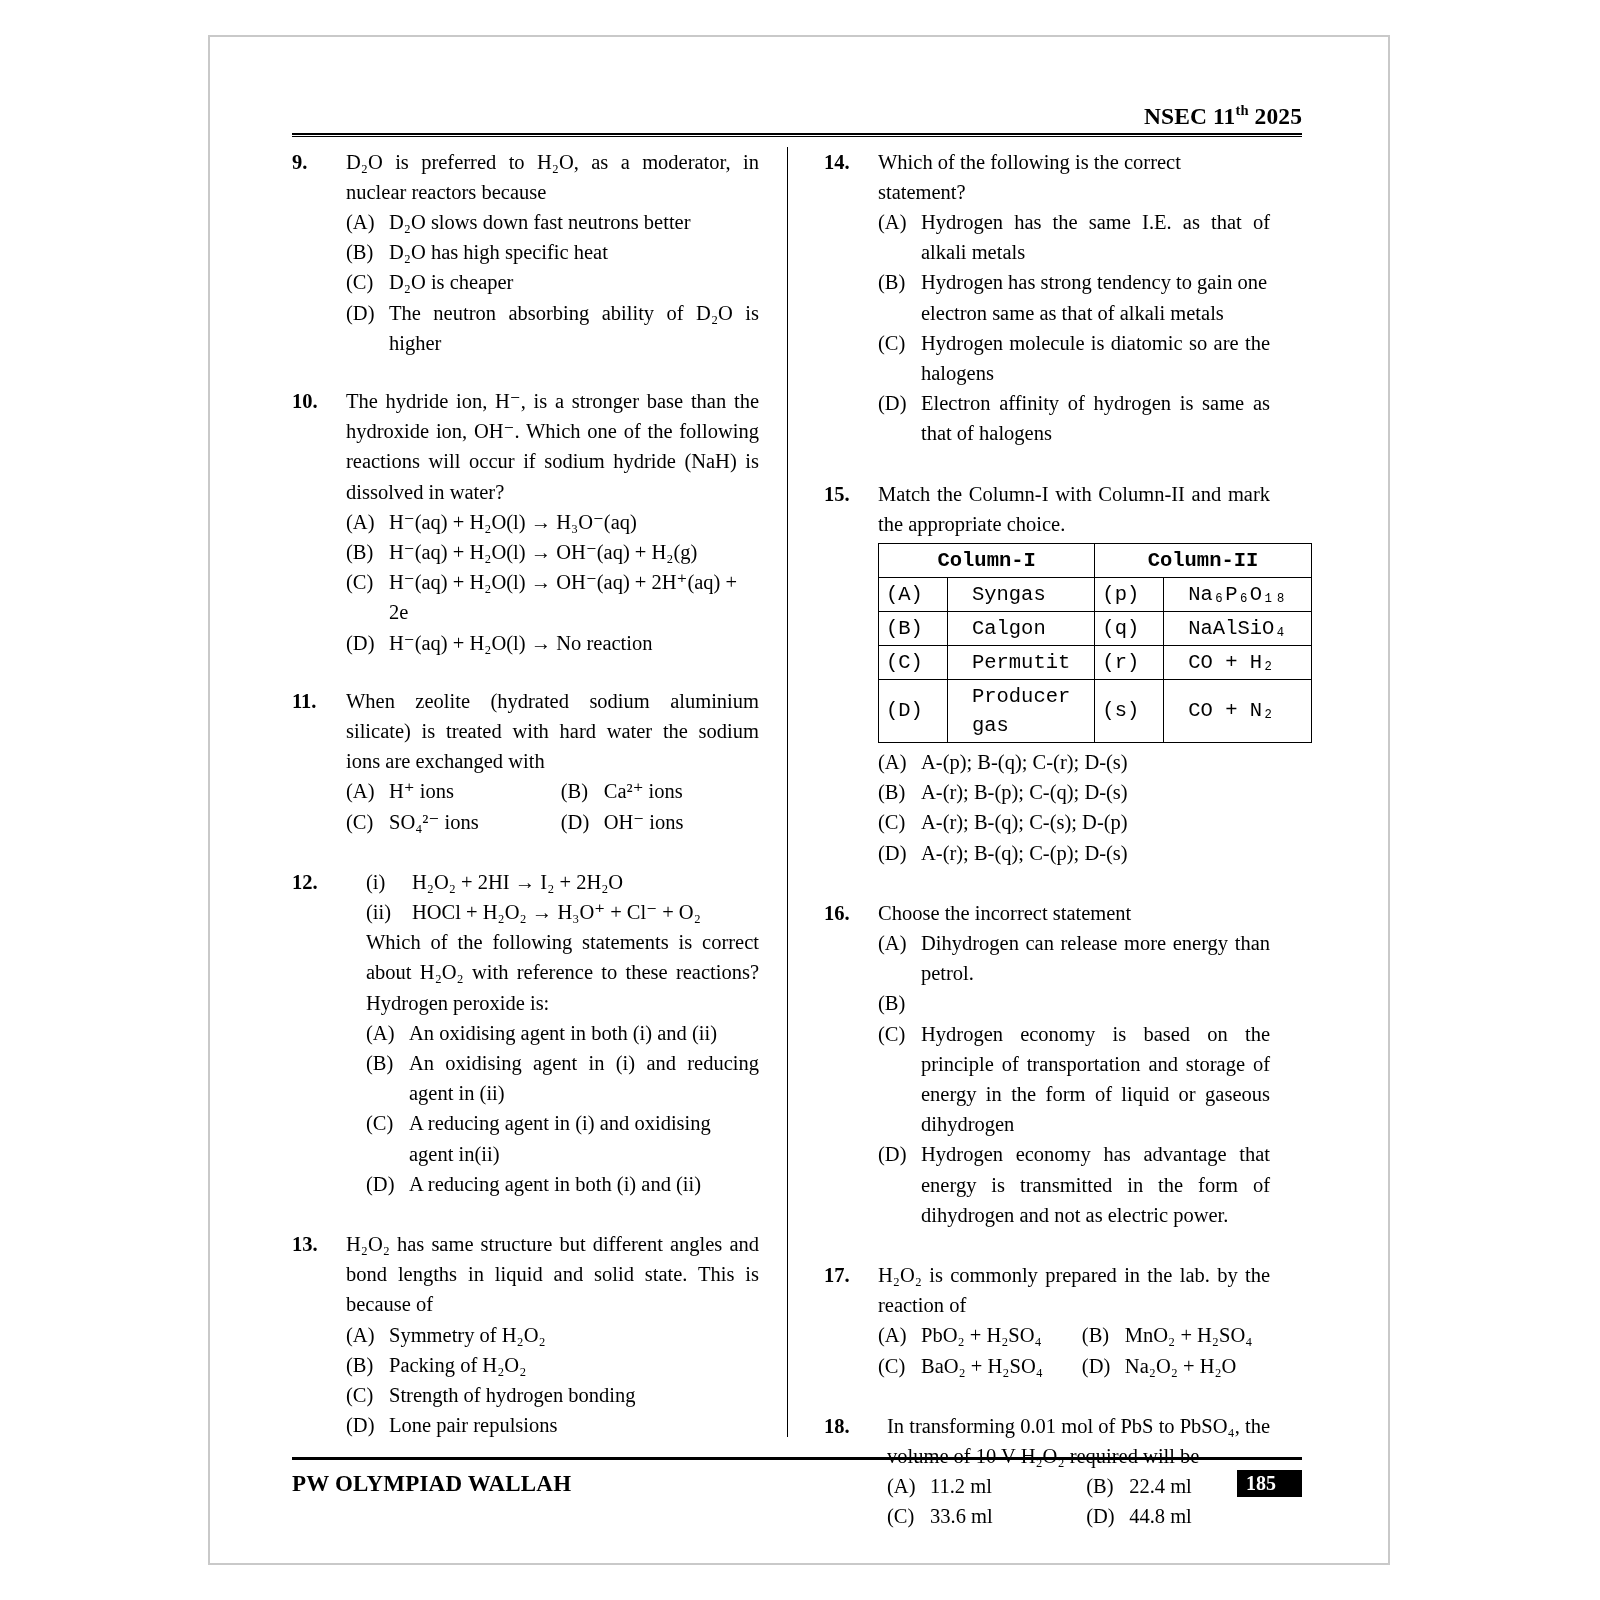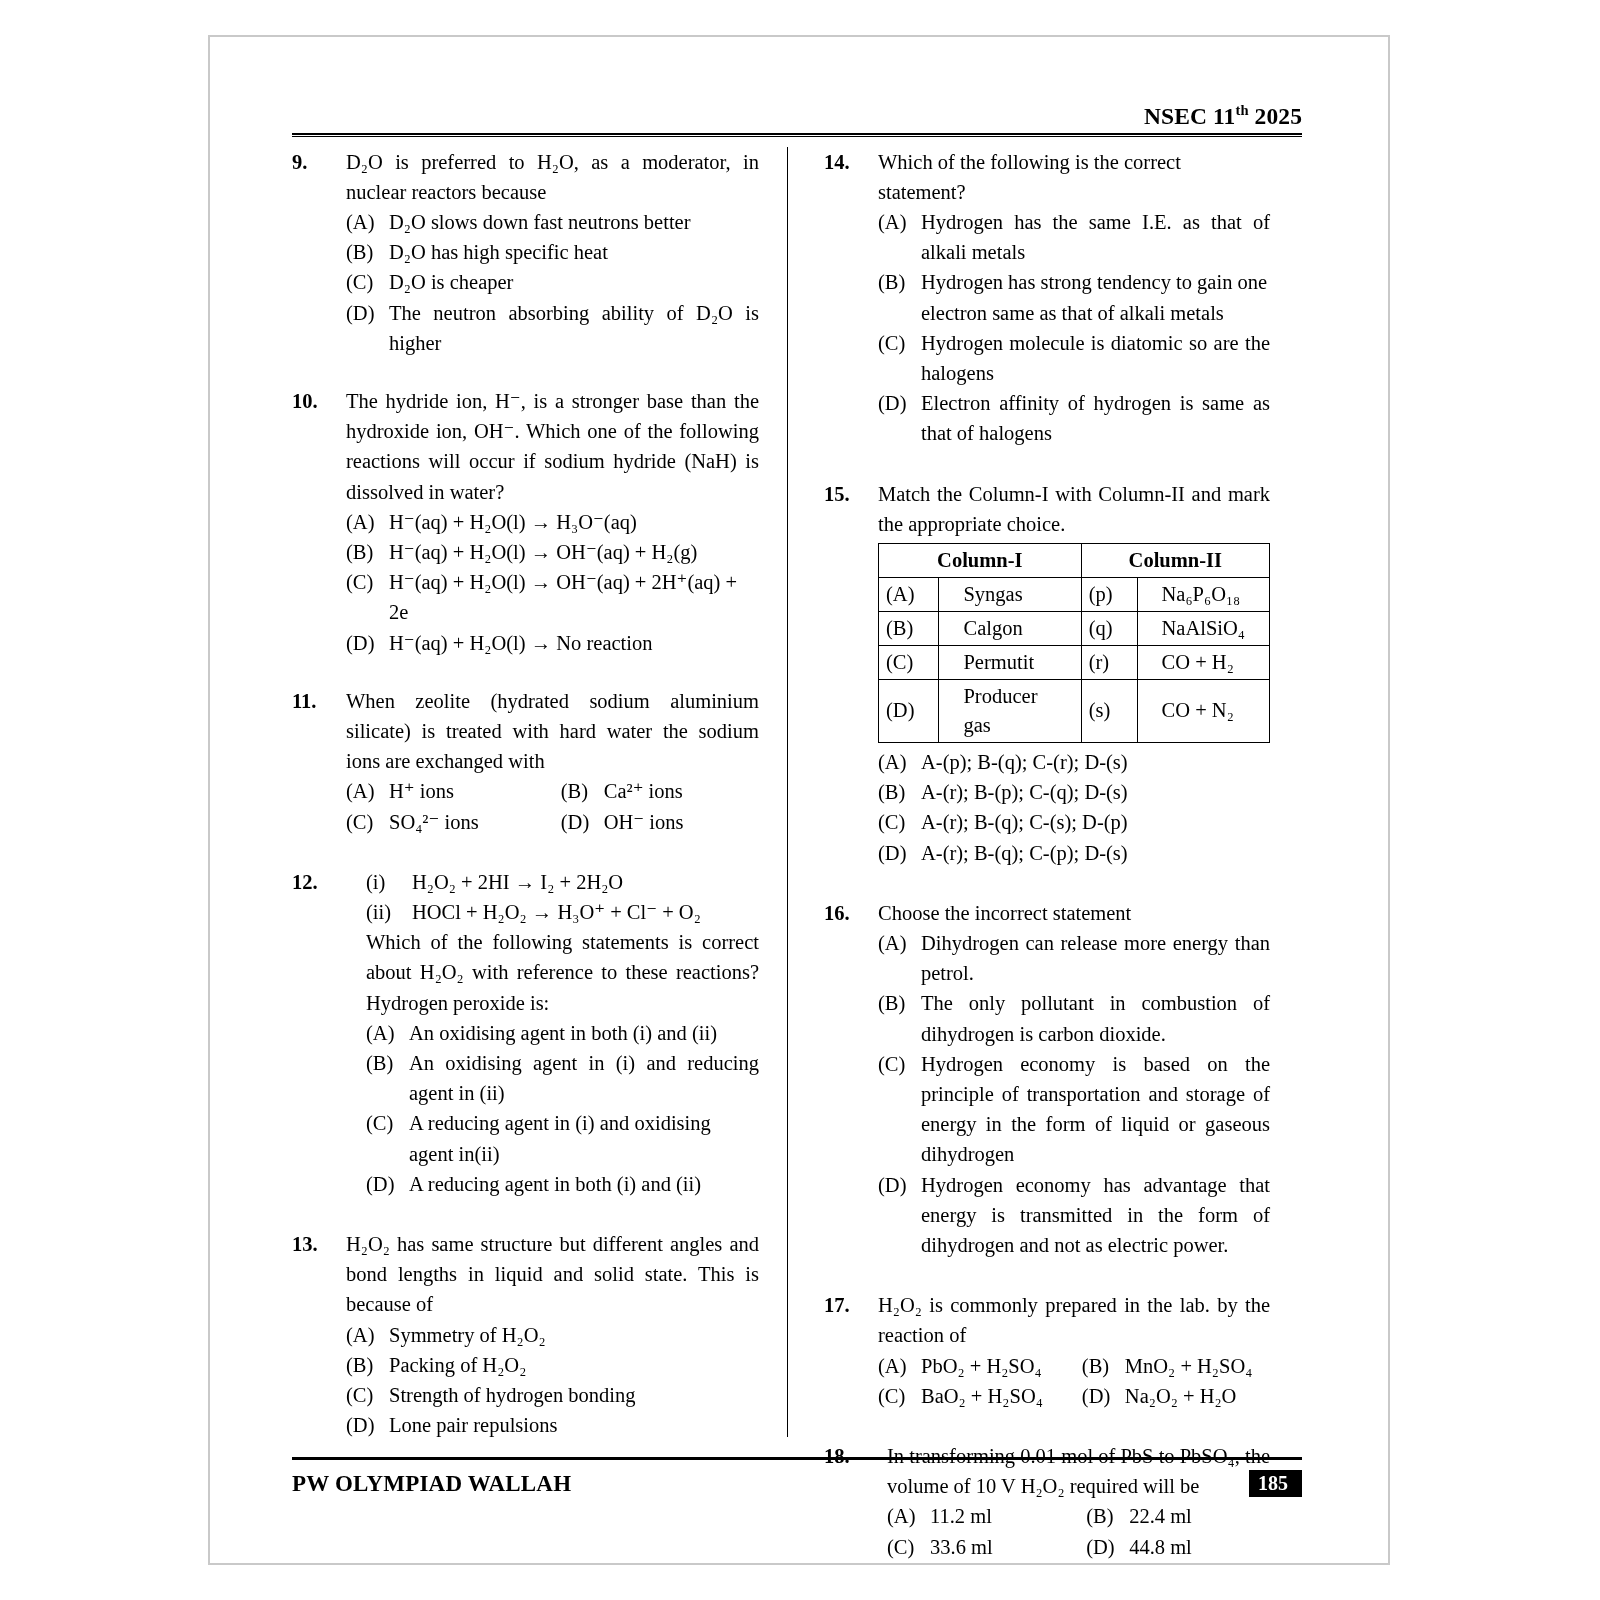--- a/index.html
+++ b/index.html
@@ -130,20 +130,21 @@
     margin-bottom: 4px;
     width: 100%;
     font-size: 20.5px;
   }
   .mtable td, .mtable th {
     border: 1.4px solid #000;
     padding: 2px 24px;
     line-height: 29px;
     text-align: left;
     font-weight: normal;
+    font-family: Liberation Mono, monospace;
   }
   .mtable th {
     text-align: center;
     font-weight: bold;
   }
   .mtable td.lab { width: 48px; text-align: left; padding-left: 7px; }
   .mtable td.labr { width: 48px; text-align: left; padding-left: 7px; }
   
   .foot-rule {
     border-top: 2.4px solid #000;
@@ -161,21 +162,21 @@
   .brand {
     font-weight: bold;
     font-size: 23px;
     letter-spacing: .2px;
   }
   .pagebox {
     background: #000;
     color: #fff;
     font-weight: bold;
     font-size: 20px;
-    padding: 3px 14px 4px 9px;
+    padding: 3px 26px 4px 9px;
     line-height: 1;
     min-width: 48px;
     text-align: right;
   }
 </style>
 </head>
 <body>
 
 <div id="page-sheet">
   <div id="page-inner">
@@ -400,21 +401,20 @@
         <div class="q" style="margin-top:30px;">
           <div class="qnum">16.</div>
           <div class="qbody">
             <div class="stem nj">Choose the incorrect statement</div>
             <div class="opt">
                 <div class="optlab">(A)</div>
                 <div class="opttxt">Dihydrogen can release more energy than petrol.</div>
               </div>
             <div class="opt">
                 <div class="optlab">(B)</div>
-                <div class="opttxt">The only pollutant in combustion of dihydrogen is carbon dioxide.</div>
               </div>
             <div class="opt">
                 <div class="optlab">(C)</div>
                 <div class="opttxt">Hydrogen economy is based on the principle of transportation and storage of energy in the form of liquid or gaseous dihydrogen</div>
               </div>
             <div class="opt">
                 <div class="optlab">(D)</div>
                 <div class="opttxt">Hydrogen economy has advantage that energy is transmitted in the form of dihydrogen and not as electric power.</div>
               </div>
           </div>

